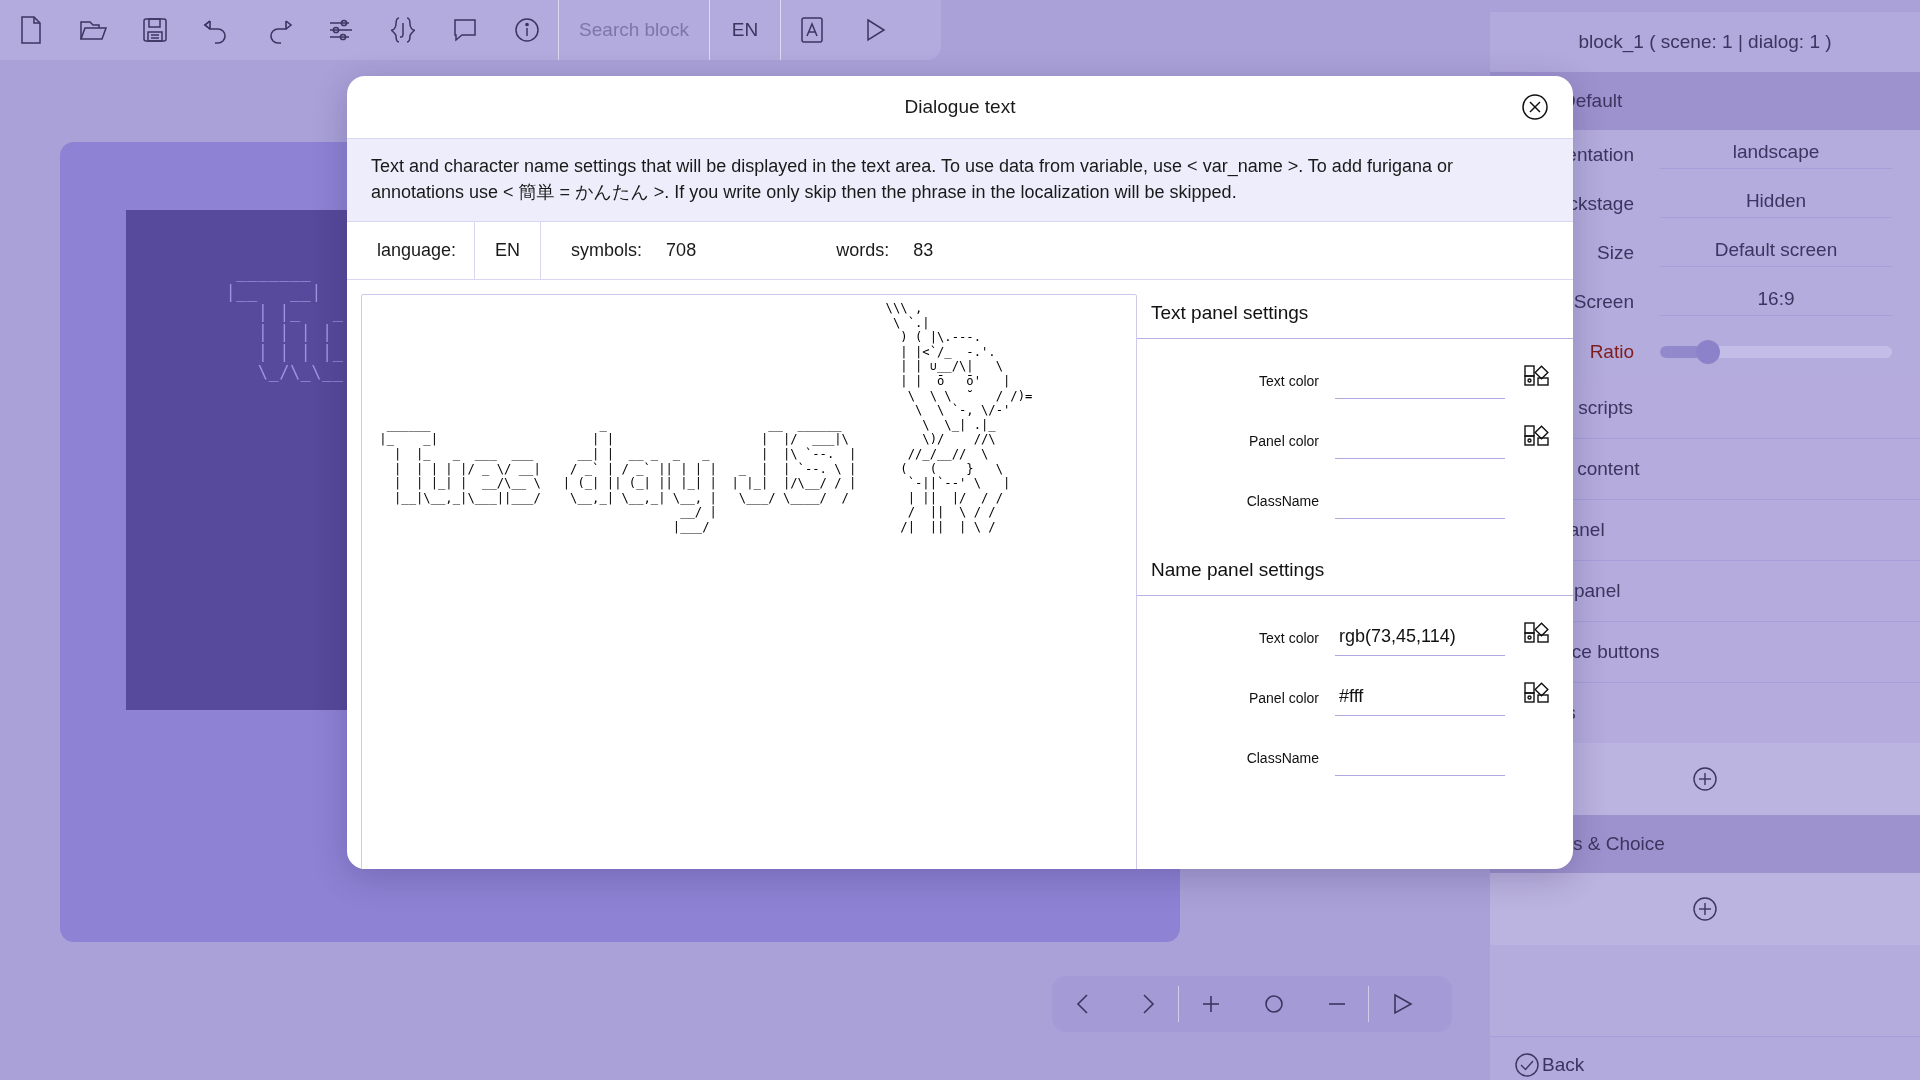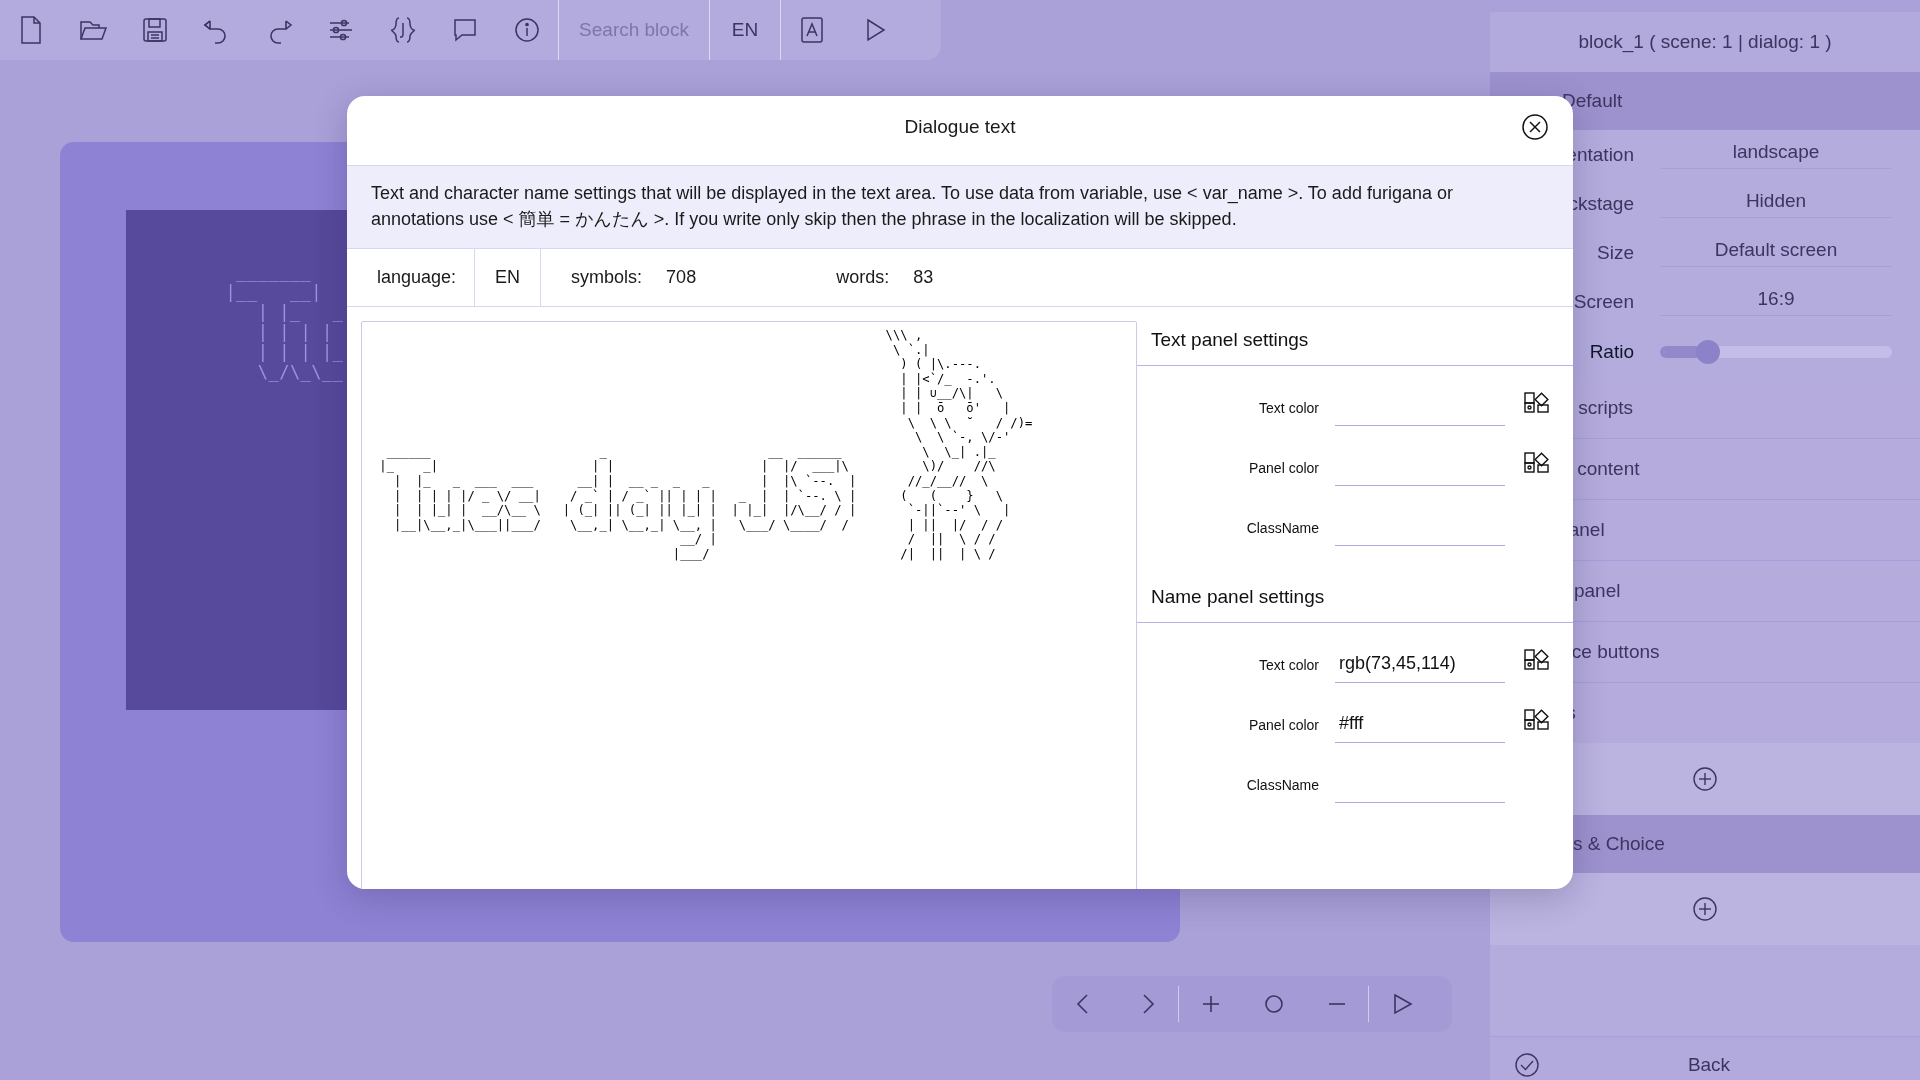--- a/index.html
+++ b/index.html
@@ -153,21 +153,21 @@
     height: 72px;
     display: flex; align-items: center; justify-content: center;
     background: #bbb3e0;
     color: #3c3560;
   }
   .sb-divider { height: 1px; background: #a79edb; }
   #ratio-row {
     height: 52px;
     display: flex; align-items: center;
     padding: 0 28px;
-    color: #0f172a; font-size: 19px;
+    color: #7f1d1d; font-size: 19px;
   }
   #ratio-row .sb-label { width: 116px; text-align: right; }
   #ratio-slider {
     flex: 1; margin-left: 26px;
     height: 12px; border-radius: 6px;
     background: #c4bde7;
     position: relative;
   }
   #ratio-fill {
     position: absolute; left: 0; top: 0; height: 12px;
@@ -180,26 +180,26 @@
   }
   #back-row {
     position: absolute; left: 0; bottom: 0;
     width: 430px; height: 56px;
     background: #b2a9dc;
     border-top: 1px solid #a79edb;
     display: flex; align-items: center;
     color: #3c3560; font-size: 19px;
   }
   #back-row .back-check { margin-left: 22px; display: flex; }
-  #back-row .back-label { flex: 1; text-align: center; margin-right: 44px; }
+  #back-row .back-label { flex: 1; text-align: left; margin-right: 44px; }
 
   
   #modal {
     position: absolute;
-    left: 347px; top: 96px;
+    left: 347px; top: 76px;
     width: 1226px; height: 793px;
     background: #ffffff;
     border-radius: 18px;
     box-shadow: 0 8px 34px rgba(40,30,80,.24);
     overflow: hidden;
   }
   #modal-header {
     height: 62px;
     display: flex; align-items: center; justify-content: center;
     position: relative;
@@ -212,21 +212,20 @@
     display: flex; align-items: center; justify-content: center;
   }
   #modal-desc {
     background: #eeedfb;
     border-top: 1px solid #d9d6f1;
     border-bottom: 1px solid #d9d6f1;
     padding: 14px 24px 16px 24px;
     font-size: 18px;
     line-height: 26px;
     color: #1a1a1a;
-    margin-top: 7px;
   }
   #meta-row {
     height: 58px;
     display: flex; align-items: center;
     font-size: 18px; color: #1a1a1a;
     border-bottom: 1px solid #d9d6f1;
   }
   .meta-cell {
     height: 58px;
     display: flex; align-items: center;

